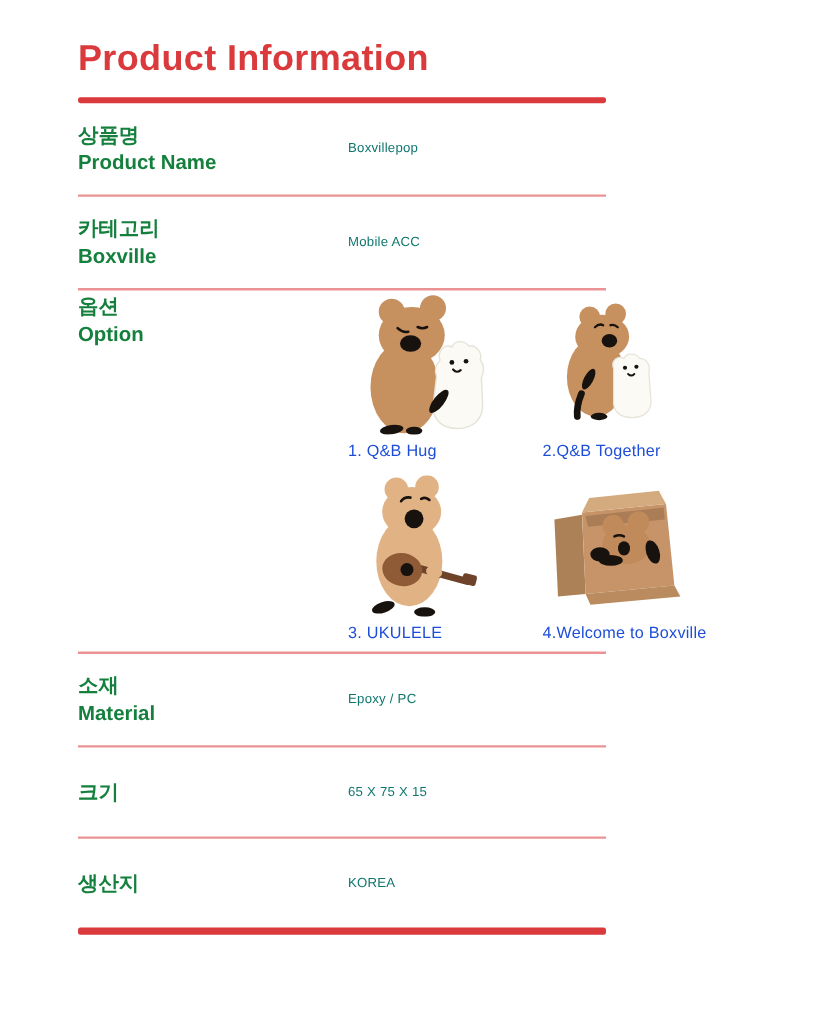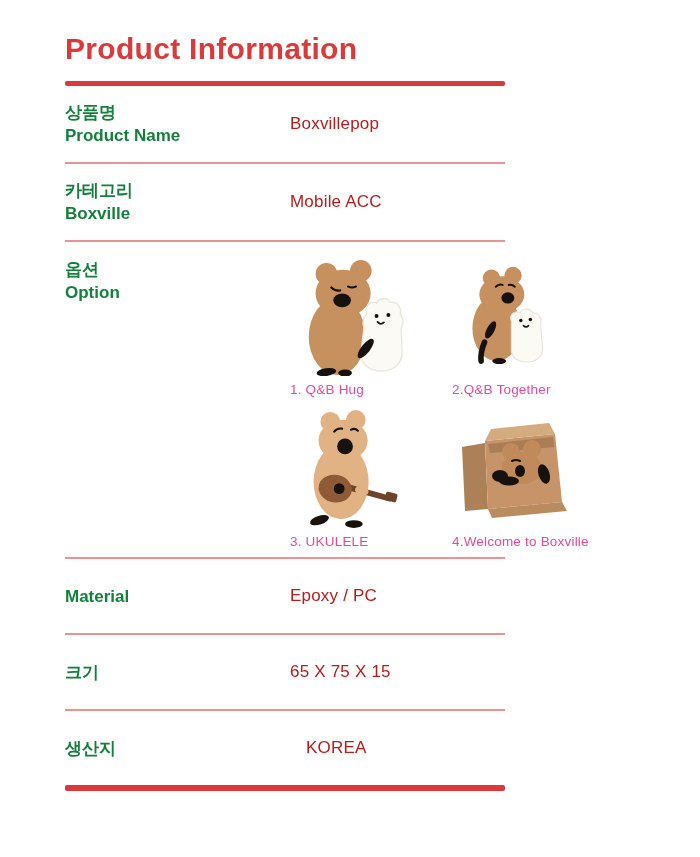--- a/index.html
+++ b/index.html
@@ -31,54 +31,54 @@
   .info-table { width: 100%; }
   .row {
     display: flex;
     align-items: center;
     border-bottom: 2px solid rgba(218,58,60,0.55);
     padding: 15px 0;
     min-height: 76px;
   }
   .row.tall {
     align-items: flex-start;
-    padding-top: 16px;
+    padding-top: 2px;
     padding-bottom: 8px;
   }
-  .row.last { border-bottom: none; min-height: 74px; gap: 16px; }
+  .row.last { border-bottom: none; min-height: 74px; }
   .row-label { width: 225px; flex: 0 0 225px; }
   .label-ko, .label-en {
     display: block;
     font-size: 17px;
     font-weight: 700;
     line-height: 23px;
     color: #15803d;
   }
   .row-value {
-    font-size: 17px;
+    font-size: 11px;
     font-weight: 400;
-    color: #b91c1c;
+    color: #0f766e;
     letter-spacing: 0.2px;
   }
   .option-grid {
     display: grid;
     grid-template-columns: 162px 190px;
     row-gap: 13px;
   }
   .option-item { display: flex; flex-direction: column; }
   .option-img {
     height: 118px;
     display: flex;
     align-items: center;
   }
   .option-caption {
     margin-top: 6px;
     font-size: 13.5px;
     font-weight: 400;
-    color: #ec4899;
+    color: #1d4ed8;
     letter-spacing: 0.2px;
   }
 </style>
 </head>
 <body>
 
 <div class="page">
 
   <h1 class="page-title">Product Information</h1>
   <div class="rule-thick"></div>
@@ -201,20 +201,21 @@
             </svg>
           </div>
           <div class="option-caption">4.Welcome to Boxville</div>
         </div>
 
       </div>
     </div>
 
     <div class="row">
       <div class="row-label">
+        <span class="label-ko">소재</span>
         <span class="label-en">Material</span>
       </div>
       <div class="row-value">Epoxy / PC</div>
     </div>
 
     <div class="row">
       <div class="row-label">
         <span class="label-ko">크기</span>
       </div>
       <div class="row-value">65 X 75 X 15</div>

